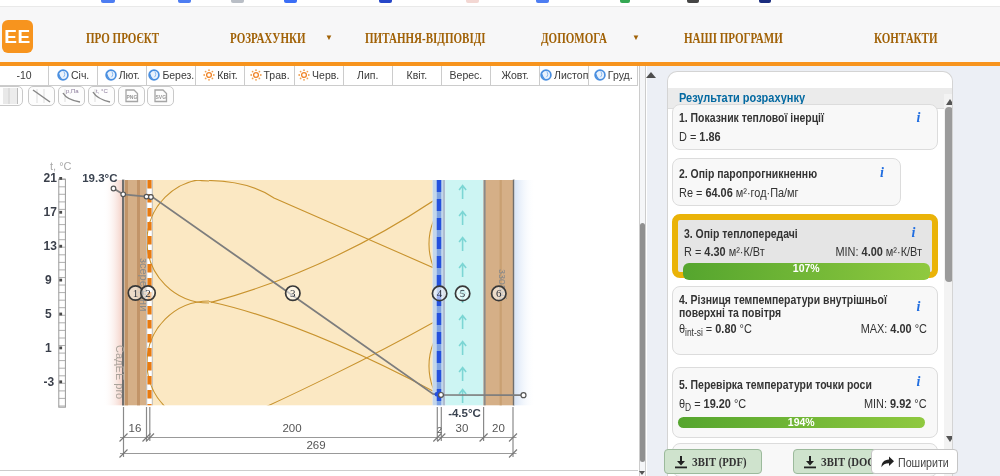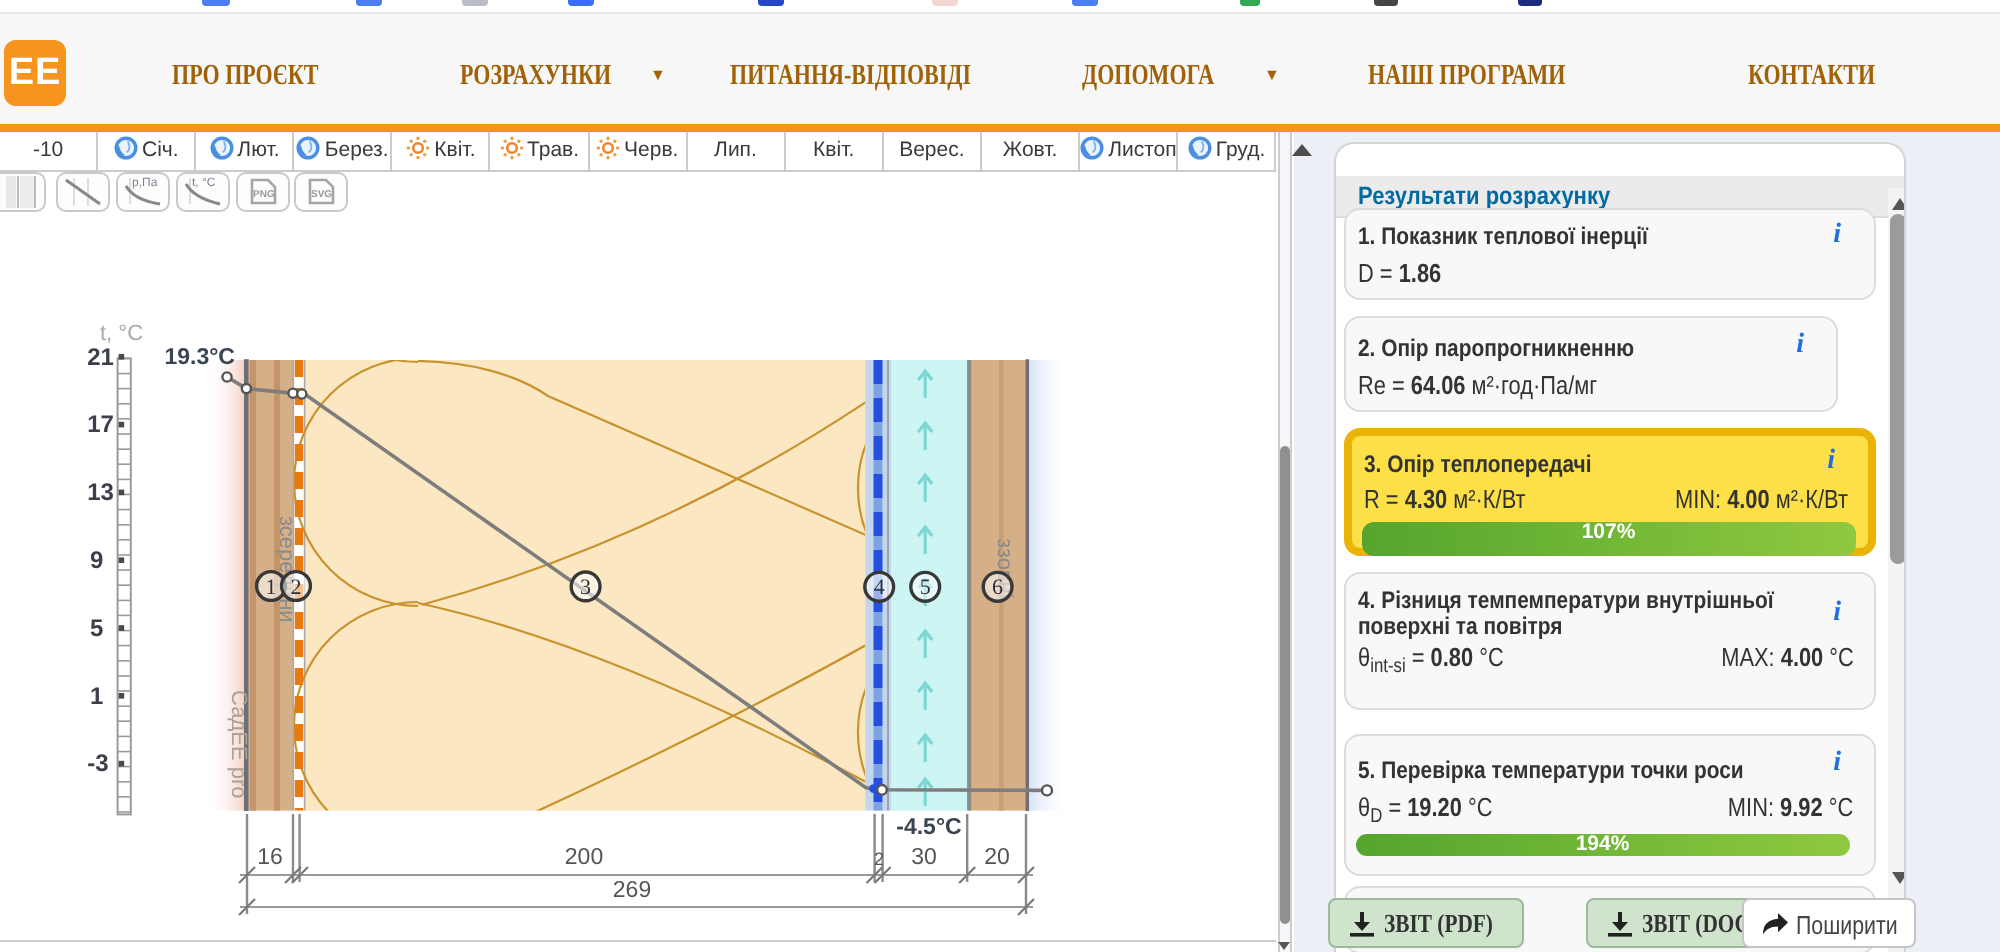--- a/index.html
+++ b/index.html
@@ -398,27 +398,27 @@
 <div class="abs" style="left:667px;top:71px;width:286px;height:405px;background:#fff;border:1px solid #d4d4d4;border-bottom:none;border-radius:10px 10px 0 0;box-sizing:border-box;overflow:hidden;">
 
   <div class="abs" style="left:0;top:16px;width:284px;height:21px;background:#ebebeb;border-bottom:1px solid #dcdcdc;font-weight:bold;font-size:12.5px;color:#0369a1;line-height:21px;padding-left:11px;box-sizing:border-box;text-decoration:underline;"><span style="display:inline-block;transform:scaleX(0.88);transform-origin:0 50%;">Результати розрахунку</span></div>
 
   <div class="abs" style="left:4px;top:32.4px;width:265.5px;height:45.6px;background:#f8f8f8;border:1px solid #dcdcdc;border-radius:8px;box-sizing:border-box;">
     <div class="abs" style="left:6px;top:6px;font-size:12px;font-weight:bold;color:#333;transform:scaleX(0.87);transform-origin:0 0;white-space:nowrap;">1. Показник теплової інерції</div>
     <div class="abs" style="right:16px;top:5px;font-family:'Liberation Serif',serif;font-style:italic;font-weight:bold;font-size:14px;color:#1f6de0;">i</div>
     <div class="abs" style="left:6px;top:24px;font-size:13px;color:#333;transform:scaleX(0.84);transform-origin:0 0;white-space:nowrap;">D = <b>1.86</b></div>
   </div>
 
-  <div class="abs" style="left:4px;top:86.4px;width:247px;height:48px;background:#f8f8f8;border:1px solid #dcdcdc;border-radius:8px;box-sizing:border-box;">
+  <div class="abs" style="left:4px;top:86.4px;width:229px;height:48px;background:#f8f8f8;border:1px solid #dcdcdc;border-radius:8px;box-sizing:border-box;">
     <div class="abs" style="left:6px;top:8px;font-size:12px;font-weight:bold;color:#333;transform:scaleX(0.87);transform-origin:0 0;white-space:nowrap;">2. Опір паропрогникненню</div>
     <div class="abs" style="right:16px;top:6px;font-family:'Liberation Serif',serif;font-style:italic;font-weight:bold;font-size:14px;color:#1f6de0;">i</div>
     <div class="abs" style="left:6px;top:26px;font-size:13px;color:#333;transform:scaleX(0.84);transform-origin:0 0;white-space:nowrap;">Re = <b>64.06</b> м²·год·Па/мг</div>
   </div>
 
-  <div class="abs" style="left:4px;top:142px;width:265.5px;height:64px;background:#fde047;border:4px solid #eab308;border-radius:8px;box-sizing:border-box;">
+  <div class="abs" style="left:4px;top:142px;width:265.5px;height:64px;background:#e5e5e5;border:6px solid #eab308;border-radius:8px;box-sizing:border-box;">
     <div class="abs" style="left:6px;top:7px;font-size:12px;font-weight:bold;color:#333;transform:scaleX(0.87);transform-origin:0 0;white-space:nowrap;">3. Опір теплопередачі</div>
     <div class="abs" style="right:16px;top:5px;font-family:'Liberation Serif',serif;font-style:italic;font-weight:bold;font-size:14px;color:#1f6de0;">i</div>
     <div class="abs" style="left:6px;top:24px;font-size:13px;color:#333;transform:scaleX(0.84);transform-origin:0 0;white-space:nowrap;">R = <b>4.30</b> м²·К/Вт</div>
     <div class="abs" style="right:10px;top:24px;font-size:13px;color:#333;transform:scaleX(0.84);transform-origin:100% 0;white-space:nowrap;">MIN: <b>4.00</b> м²·К/Вт</div>
     <div class="abs" style="left:4.5px;top:42.5px;width:247.5px;height:17px;background:linear-gradient(to right,#55a52e,#8fc93f);border-radius:6px;color:#fff;font-size:10.5px;font-weight:bold;text-align:center;line-height:11px;">107%</div>
   </div>
 
   <div class="abs" style="left:4px;top:213.8px;width:265.5px;height:69px;background:#f8f8f8;border:1px solid #dcdcdc;border-radius:8px;box-sizing:border-box;">
     <div class="abs" style="left:6px;top:7px;font-size:12px;font-weight:bold;color:#333;line-height:13px;transform:scaleX(0.87);transform-origin:0 0;white-space:nowrap;">4. Різниця темпемператури внутрішньої<br>поверхні та повітря</div>
     <div class="abs" style="right:16px;top:12px;font-family:'Liberation Serif',serif;font-style:italic;font-weight:bold;font-size:14px;color:#1f6de0;">i</div>

